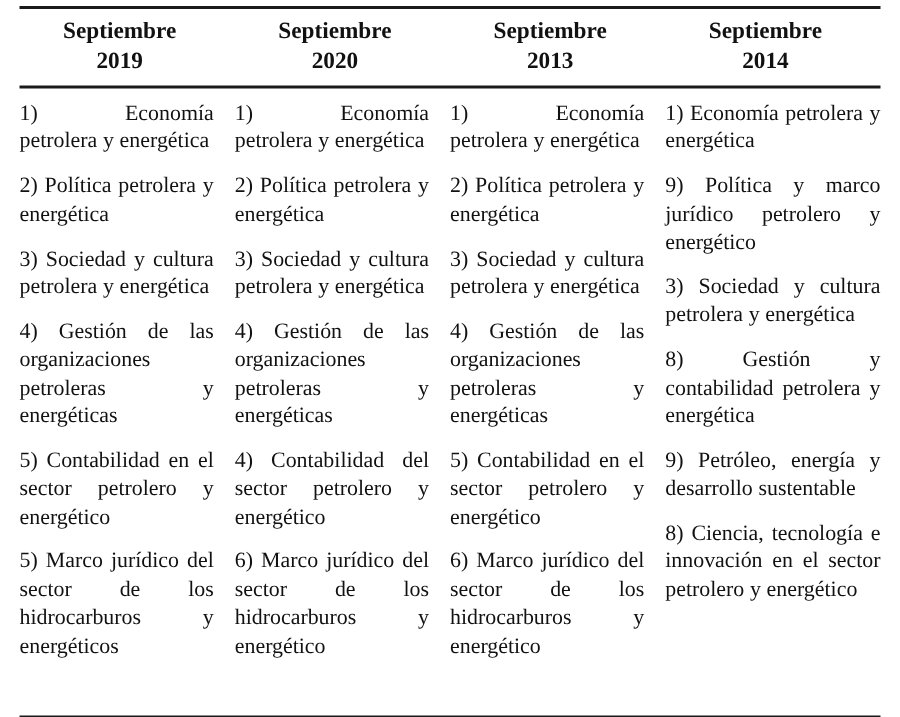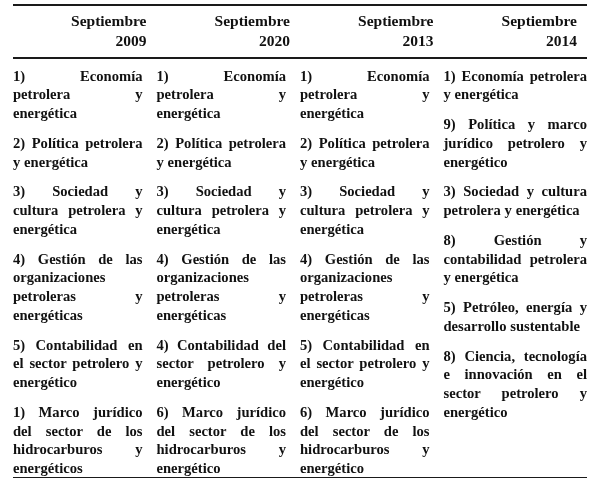--- a/index.html
+++ b/index.html
@@ -38,21 +38,21 @@
     margin-left: 13px;
     border-collapse: collapse;
     table-layout: fixed;
   }
   table.matrix col { width: 25%; }
 
   th.col-head {
     font-weight: bold;
     font-size: 15.5px;
     line-height: 1.28;
-    text-align: right;
+    text-align: center;
     padding: 5px 10px 6px 0;
     vertical-align: top;
     border: 0;
   }
   th.col-head .hd-line { display: block; white-space: nowrap; }
 
   td.col-cell {
     vertical-align: top;
     padding: 8px 14px 4px 0;
     border: 0;
@@ -61,21 +61,20 @@
 
   .item {
     font-size: 14.6px;
     line-height: 1.285;
     text-align: justify;
     text-justify: inter-word;
     -webkit-hyphens: auto;
     hyphens: auto;
     margin: 0 0 11px 0;
     word-spacing: 0.01em;
-    font-weight: bold;
   }
   .item:last-child { margin-bottom: 0; }
 </style>
 </head>
 <body>
 
 <div class="table-wrap">
 
   <hr class="rule rule-top">
 
@@ -83,21 +82,21 @@
     <colgroup>
         <col>
         <col>
         <col>
         <col>
       </colgroup>
     <thead>
       <tr>
         <th class="col-head">
           <span class="hd-line">Septiembre</span>
-          <span class="hd-line">2009</span>
+          <span class="hd-line">2019</span>
         </th>
         <th class="col-head">
           <span class="hd-line">Septiembre</span>
           <span class="hd-line">2020</span>
         </th>
         <th class="col-head">
           <span class="hd-line">Septiembre</span>
           <span class="hd-line">2013</span>
         </th>
         <th class="col-head">
@@ -118,21 +117,21 @@
         <col>
       </colgroup>
     <tbody>
       <tr>
         <td class="col-cell">
           <p class="item">1) Economía petrolera y energética</p>
           <p class="item">2) Política petrolera y energética</p>
           <p class="item">3) Sociedad y cultura petrolera y energética</p>
           <p class="item">4) Gestión de las organizaciones petroleras y energéticas</p>
           <p class="item">5) Contabilidad en el sector petrolero y energético</p>
-          <p class="item">1) Marco jurídico del sector de los hidrocarburos y energéticos</p>
+          <p class="item">5) Marco jurídico del sector de los hidrocarburos y energéticos</p>
         </td>
         <td class="col-cell">
           <p class="item">1) Economía petrolera y energética</p>
           <p class="item">2) Política petrolera y energética</p>
           <p class="item">3) Sociedad y cultura petrolera y energética</p>
           <p class="item">4) Gestión de las organizaciones petroleras y energéticas</p>
           <p class="item">4) Contabilidad del sector petrolero y energético</p>
           <p class="item">6) Marco jurídico del sector de los hidrocarburos y energético</p>
         </td>
         <td class="col-cell">
@@ -141,21 +140,21 @@
           <p class="item">3) Sociedad y cultura petrolera y energética</p>
           <p class="item">4) Gestión de las organizaciones petroleras y energéticas</p>
           <p class="item">5) Contabilidad en el sector petrolero y energético</p>
           <p class="item">6) Marco jurídico del sector de los hidrocarburos y energético</p>
         </td>
         <td class="col-cell last">
           <p class="item">1) Economía petrolera y energética</p>
           <p class="item">9) Política y marco jurídico petrolero y energético</p>
           <p class="item">3) Sociedad y cultura petrolera y energética</p>
           <p class="item">8) Gestión y contabilidad petrolera y energética</p>
-          <p class="item">5) Petróleo, energía y desarrollo sustentable</p>
+          <p class="item">9) Petróleo, energía y desarrollo sustentable</p>
           <p class="item">8) Ciencia, tecnología e innovación en el sector petrolero y energético</p>
         </td>
       </tr>
     </tbody>
   </table>
 
   <hr class="rule rule-bottom">
 
 </div>
 

